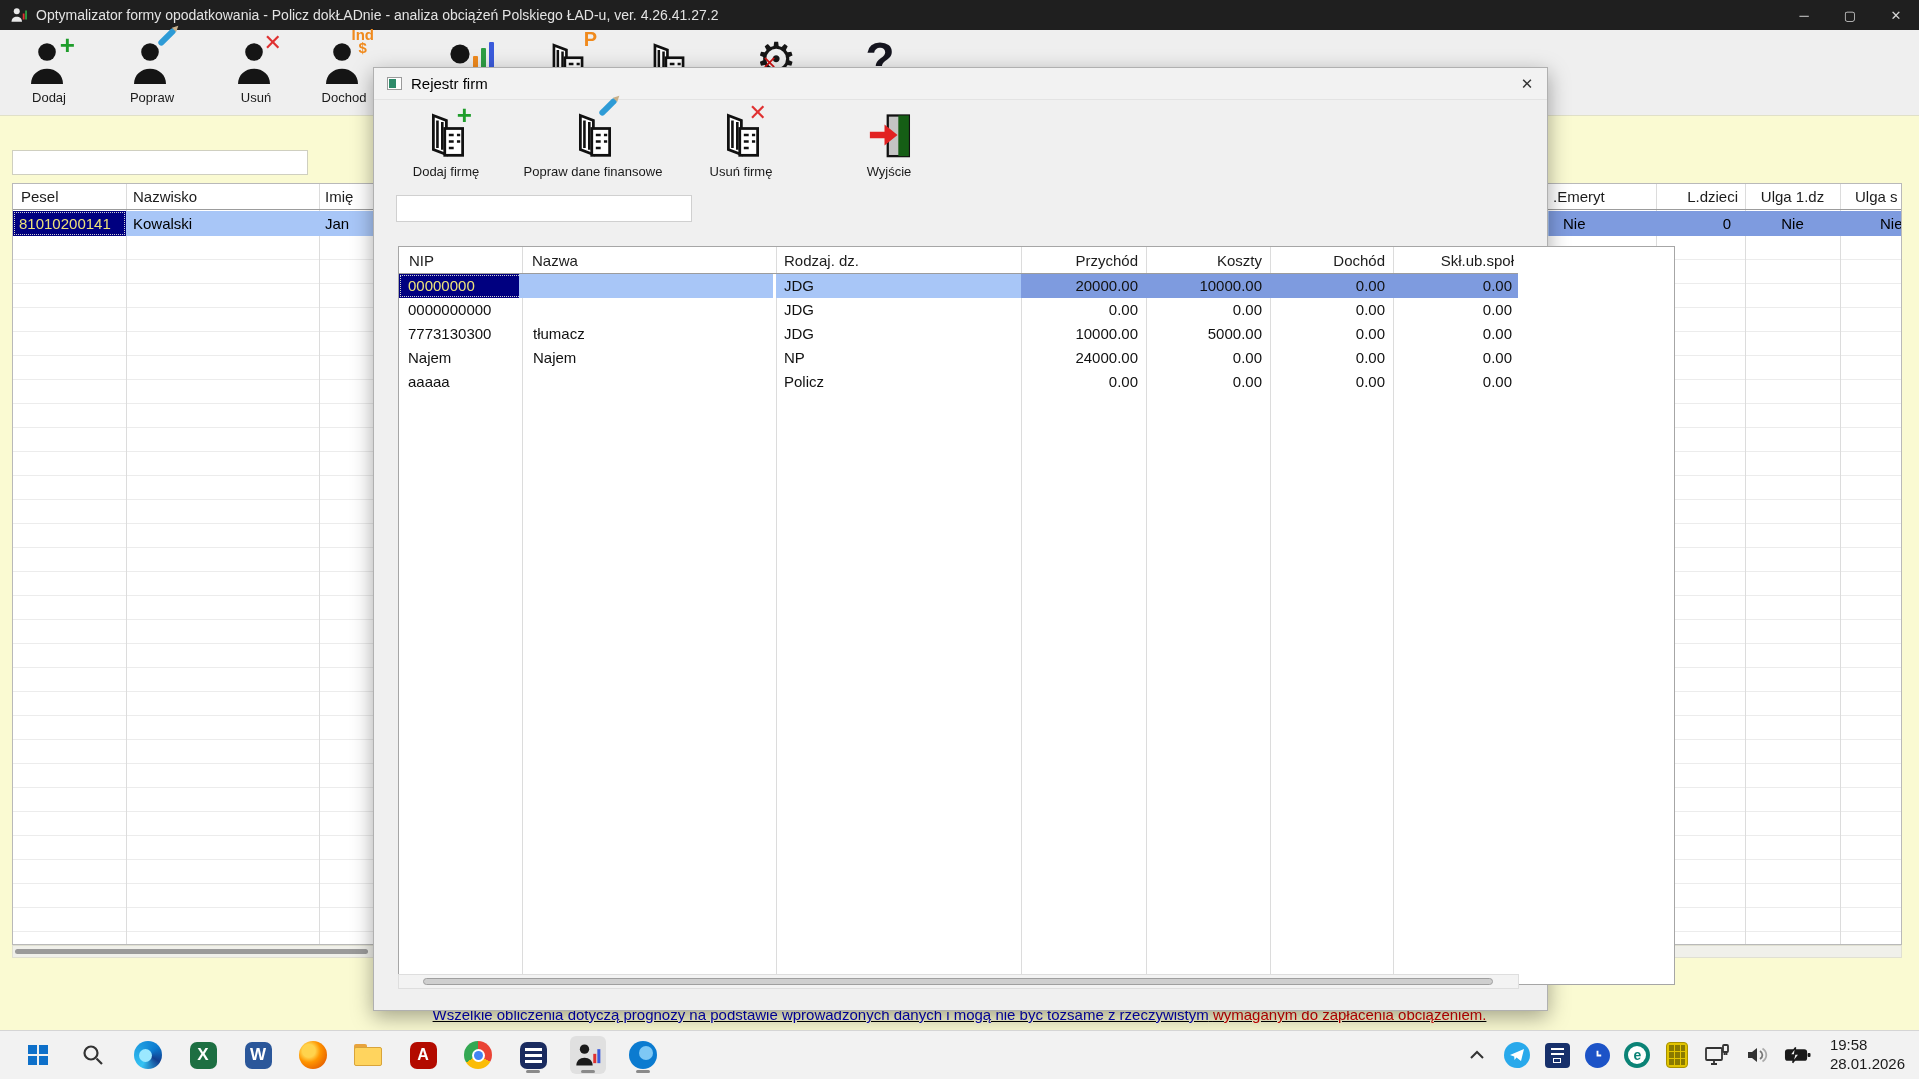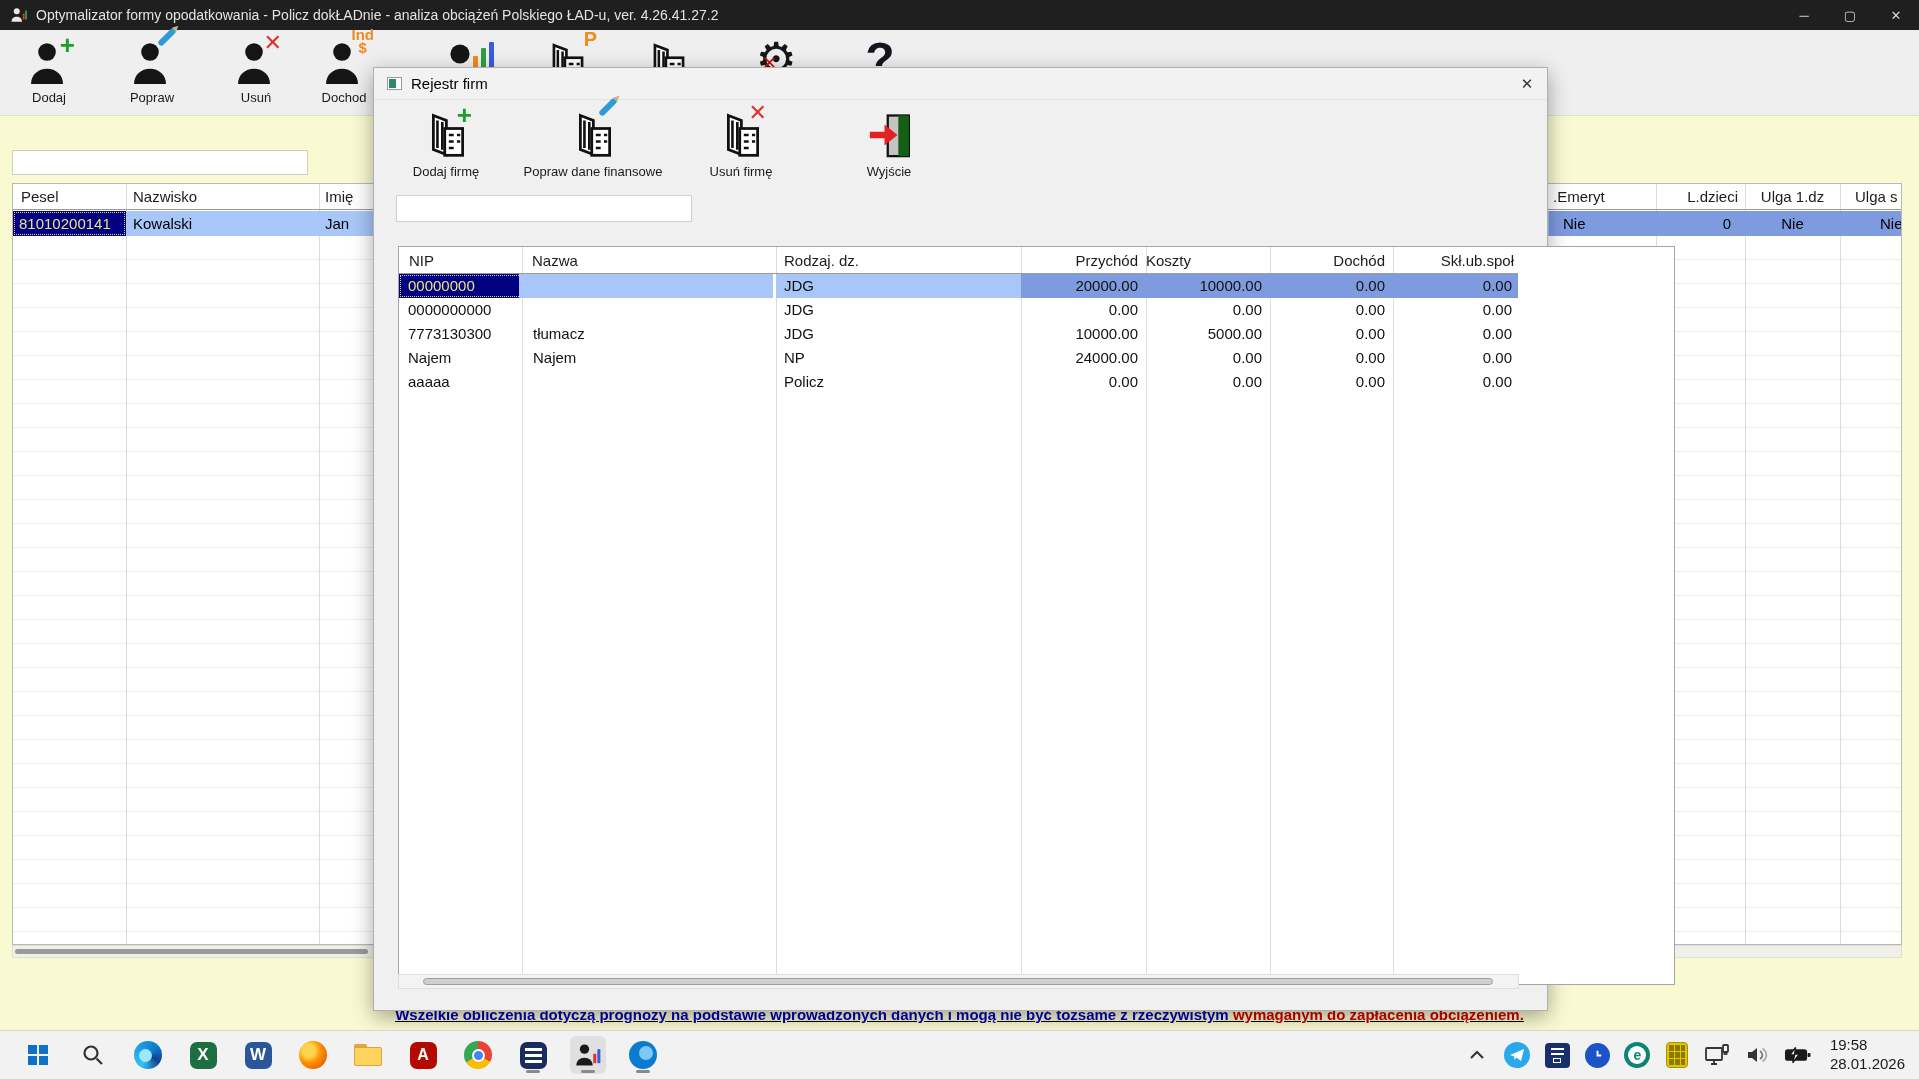--- a/index.html
+++ b/index.html
@@ -59,21 +59,21 @@
   .mc{position:absolute;top:0;height:25px;line-height:25px;white-space:nowrap;overflow:hidden;}
   .sel-navy{background:var(--navy);color:var(--selyellow);outline:1px dotted #cfcfcf;outline-offset:-2px;}
   .selblue{background:var(--rowblue);}
   .selblue2{background:var(--rowblue2);}
   .mfill{position:absolute;left:0;top:52px;width:1888px;bottom:0;
     background:repeating-linear-gradient(to bottom,#fff 0 23px,#ececec 23px 24px);}
   .mhscroll{position:absolute;left:12px;top:829px;width:1890px;height:13px;background:#f0f0ea;
     border:1px solid #e0e0d2;}
   .mthumb{position:absolute;left:2px;top:3px;width:353px;height:5px;background:#9a9a9a;border-radius:3px;}
   .disclaimer{position:absolute;left:0;top:890px;width:1919px;text-align:center;font-size:15px;
-    font-weight:bold;text-decoration:underline;white-space:nowrap;}
+    font-weight:normal;text-decoration:underline;white-space:nowrap;}
   .d1{color:var(--blue);} .d2{color:var(--red);}
 
   
   .dialog{position:absolute;left:373px;top:67px;width:1175px;height:944px;background:var(--dialog);
     border:1px solid #b0b0b0;box-shadow:0 6px 20px rgba(0,0,0,.35);}
   .dtitle{position:absolute;left:0;top:0;width:100%;height:32px;display:flex;align-items:center;
     font-size:15px;color:#000;border-bottom:1px solid #e3e3e3;background:#f2f2f2;}
   .dico{width:15px;height:13px;margin:0 9px 0 13px;background:#fff;border:1px solid #9a9a9a;position:relative;}
   .dico::before{content:"";position:absolute;left:1px;top:1px;width:7px;height:9px;background:#2e8b6a;}
   .dclose{margin-left:auto;width:40px;height:31px;display:flex;align-items:center;justify-content:center;
@@ -356,21 +356,21 @@
     <div class="vline" style="left:622px"></div>
     <div class="vline" style="left:747px"></div>
     <div class="vline" style="left:871px"></div>
     <div class="vline" style="left:994px"></div>
 
     <div class="dhead">
       <span class="dh" style="left:10px">NIP</span>
       <span class="dh" style="left:133px">Nazwa</span>
       <span class="dh" style="left:385px">Rodzaj. dz.</span>
       <span class="dh" style="left:622px;width:117px;text-align:right">Przychód</span>
-      <span class="dh" style="left:747px;width:116px;text-align:left">Koszty</span>
+      <span class="dh" style="left:747px;width:116px;text-align:right">Koszty</span>
       <span class="dh" style="left:871px;width:115px;text-align:right">Dochód</span>
       <span class="dh" style="left:994px;width:121px;text-align:right">Skł.ub.społ</span>
     </div>
 
     <div class="drow" style="top:27px">
       <div class="dc c-nip sel-navy">00000000</div>
       <div class="dc c-nazwa selblue"></div>
       <div class="dc c-rodzaj selblue">JDG</div>
       <div class="dc c-przychod num selblue2">20000.00</div>
       <div class="dc c-koszty num selblue2">10000.00</div>

